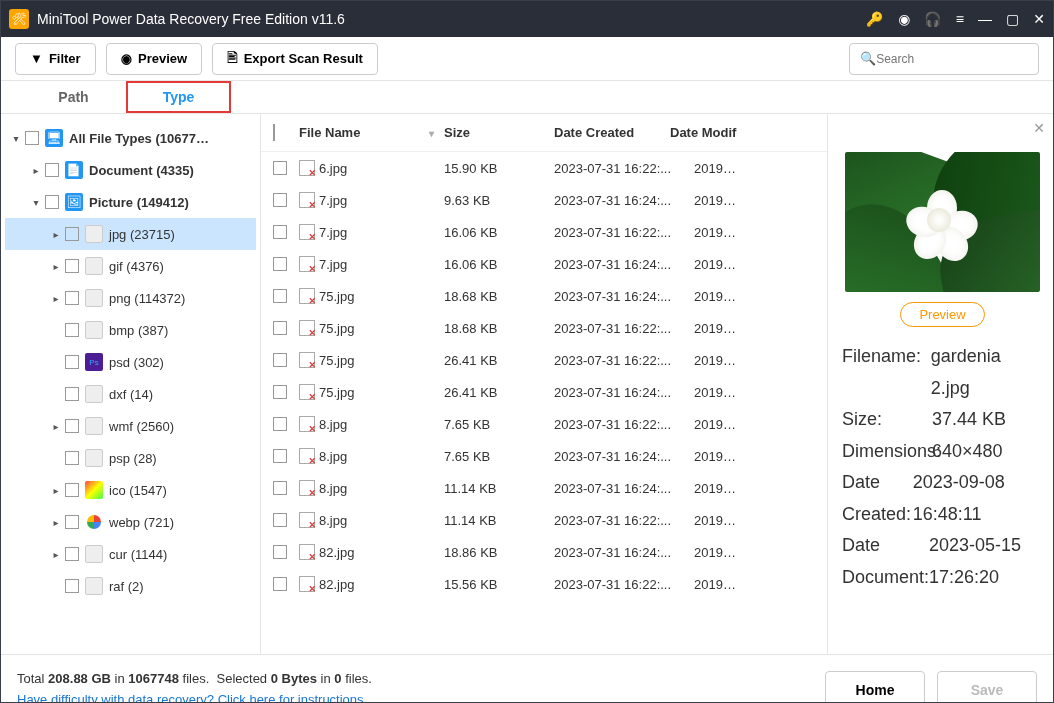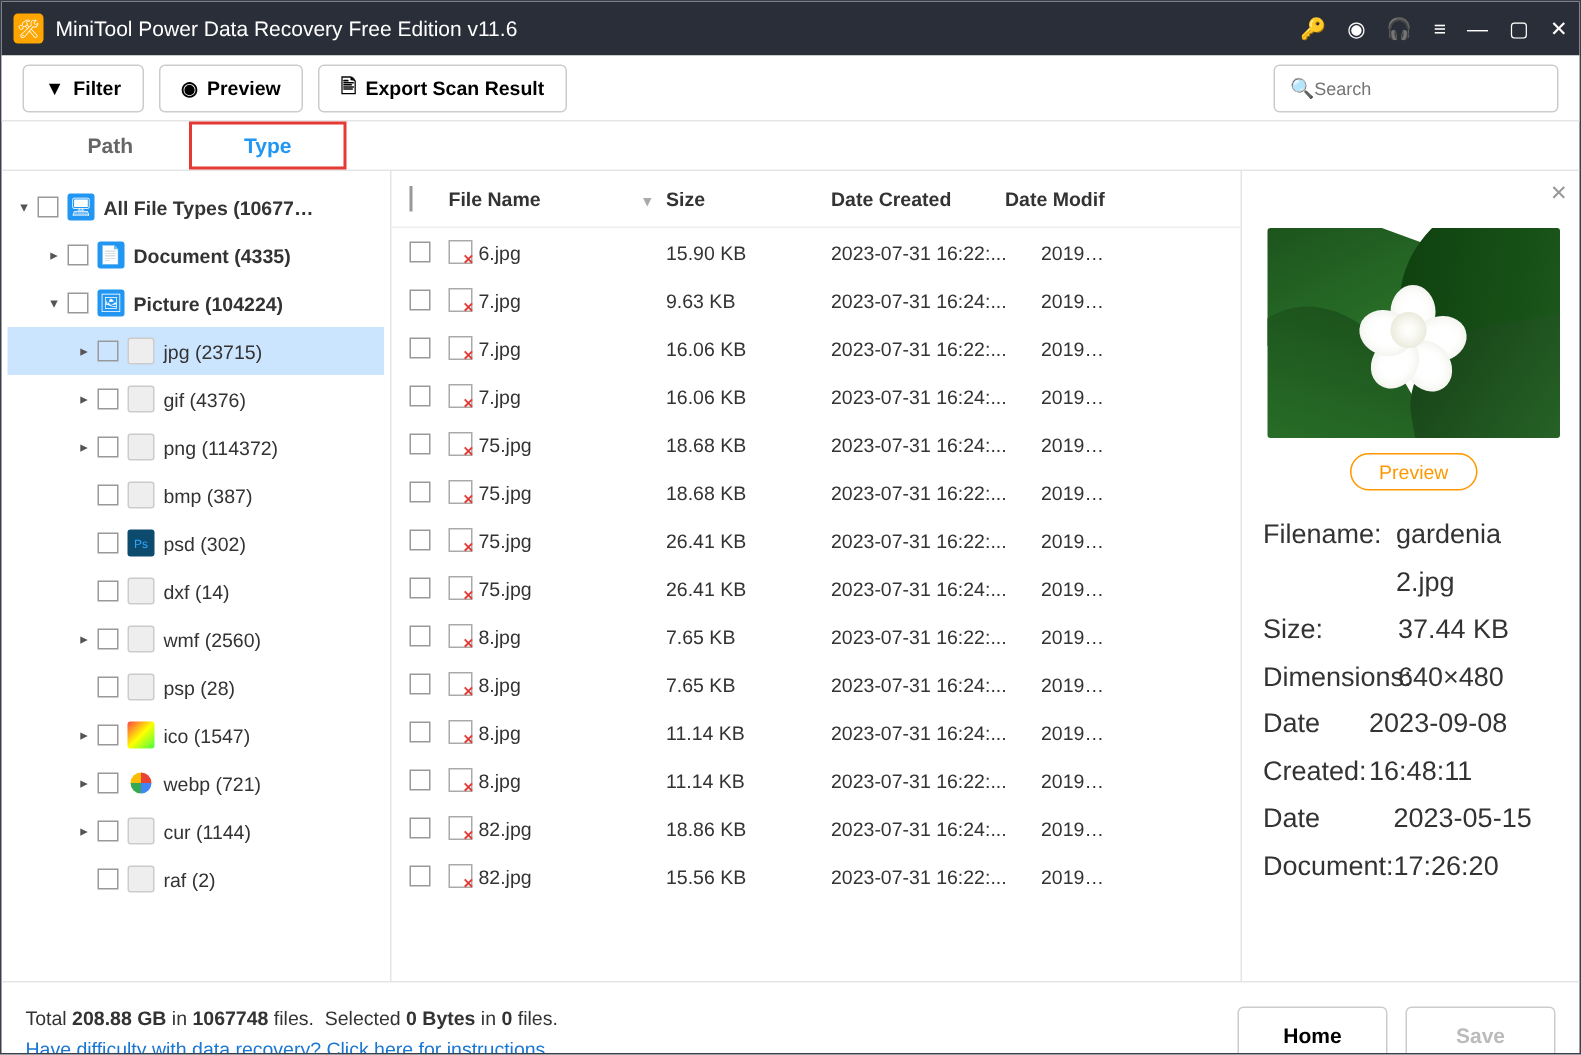--- a/index.html
+++ b/index.html
@@ -22,21 +22,21 @@
 .sidebar { width: 260px; border-right: 1px solid #e5e5e5; overflow-y: auto; padding: 8px 4px; }
 .tree-row { display: flex; align-items: center; height: 32px; cursor: pointer; padding-right: 6px; white-space: nowrap; overflow: hidden; }
 .tree-row.sel { background: #cce5ff; }
 .caret { width: 14px; text-align: center; color: #555; font-size: 10px; }
 .cb { width: 14px; height: 14px; border: 1px solid #999; margin: 0 6px 0 2px; flex-shrink: 0; }
 .ficon { width: 18px; height: 18px; margin-right: 6px; display: inline-flex; align-items: center; justify-content: center; font-size: 12px; border-radius: 2px; flex-shrink: 0; }
 .ic-monitor { background: #2196f3; color:#fff; }
 .ic-doc { background: #2196f3; color:#fff; }
 .ic-pic { background: #2196f3; color:#fff; }
 .ic-jpg, .ic-gif, .ic-bmp, .ic-dxf, .ic-wmf, .ic-psp, .ic-cur, .ic-raf, .ic-png { background: #eee; border:1px solid #ccc; font-size:8px; }
-.ic-psd { background: #0c4a6e; color:#31a8ff; font-size:8px; font-weight:normal; }
+.ic-psd { background: #4c1d95; color:#31a8ff; font-size:8px; font-weight:normal; }
 .ic-ico { background: linear-gradient(135deg,#f44,#ff0,#4f4); font-size:8px; }
 .ic-webp { background: #fff; }
 .ic-webp::before { content:""; width:14px; height:14px; border-radius:50%; background: conic-gradient(#ea4335 0 90deg,#4285f4 90deg 180deg,#34a853 180deg 270deg,#fbbc05 270deg 360deg); display:block; }
 .pad { display: inline-block; }
 .tree-label { font-size: 13px; }
 .tree-row.bold .tree-label { font-weight: 700; }
 .filelist { flex: 1; border-right: 1px solid #e5e5e5; display: flex; flex-direction: column; overflow: hidden; }
 .flhdr { display: flex; align-items: center; height: 38px; border-bottom: 1px solid #eee; padding: 0 10px; font-weight: 600; color: #333; }
 .flhdr .col-cb { width: 28px; }
 .flhdr .col-name { width: 145px; position: relative; }
@@ -125,21 +125,21 @@
         <span class="caret">▸</span>
         <span class="cb"></span>
         <span class="ficon ic-doc">📄</span>
         <span class="tree-label">Document (4335)</span>
       </div>
     <div class="tree-row bold">
         <span class="pad" style="width:24px"></span>
         <span class="caret">▾</span>
         <span class="cb"></span>
         <span class="ficon ic-pic">🖼</span>
-        <span class="tree-label">Picture (104224)</span>
+        <span class="tree-label">Picture (149412)</span>
       </div>
     <div class="tree-row sel">
         <span class="pad" style="width:44px"></span>
         <span class="caret">▸</span>
         <span class="cb"></span>
         <span class="ficon ic-jpg"></span>
         <span class="tree-label">jpg (23715)</span>
       </div>
     <div class="tree-row">
         <span class="pad" style="width:44px"></span>

